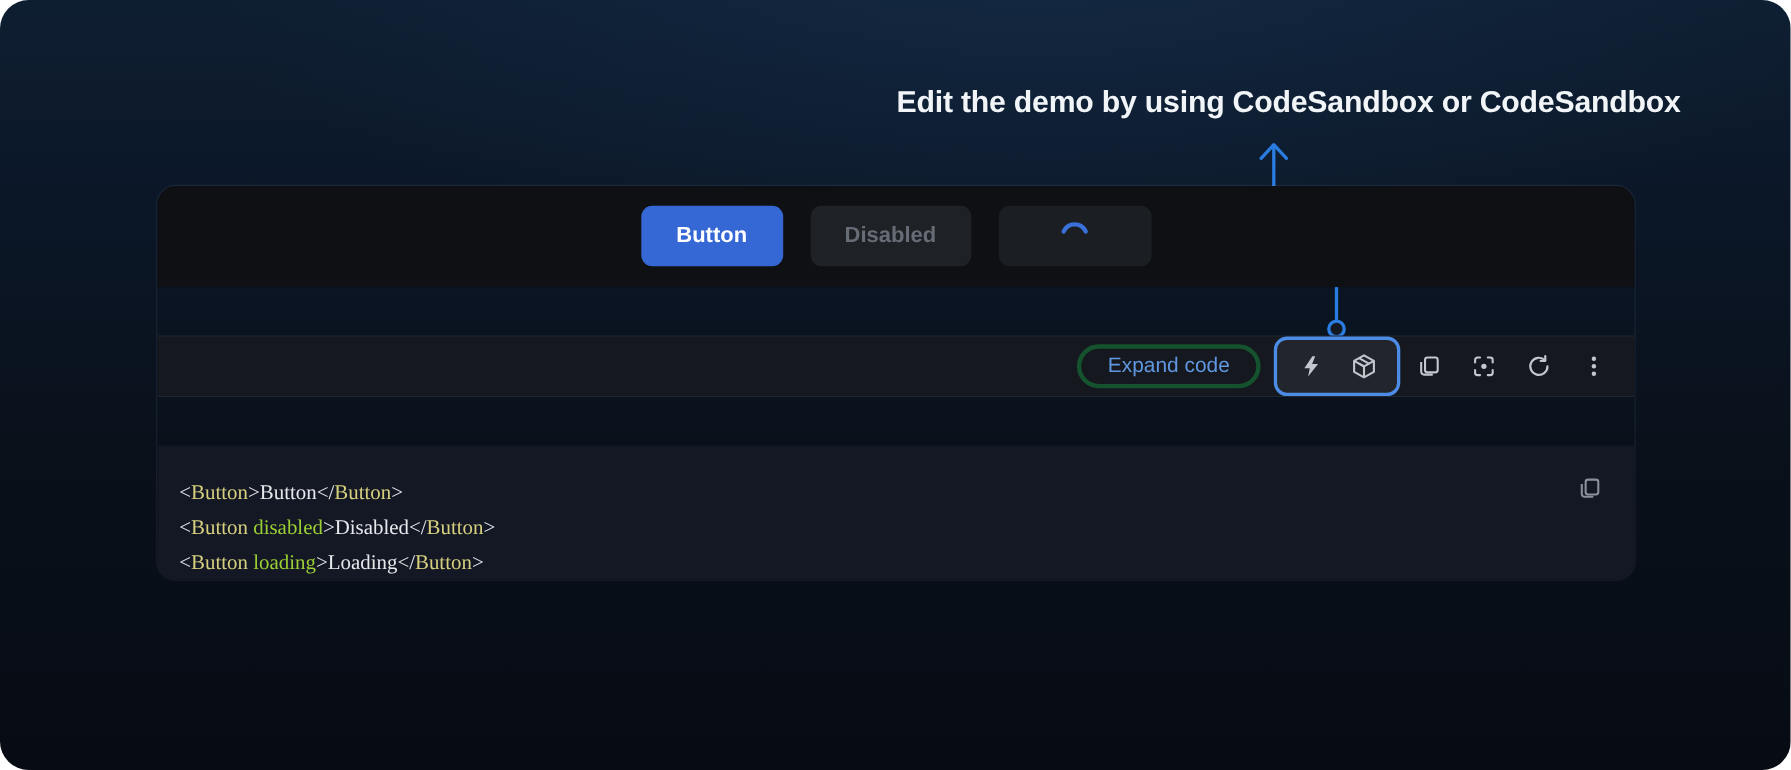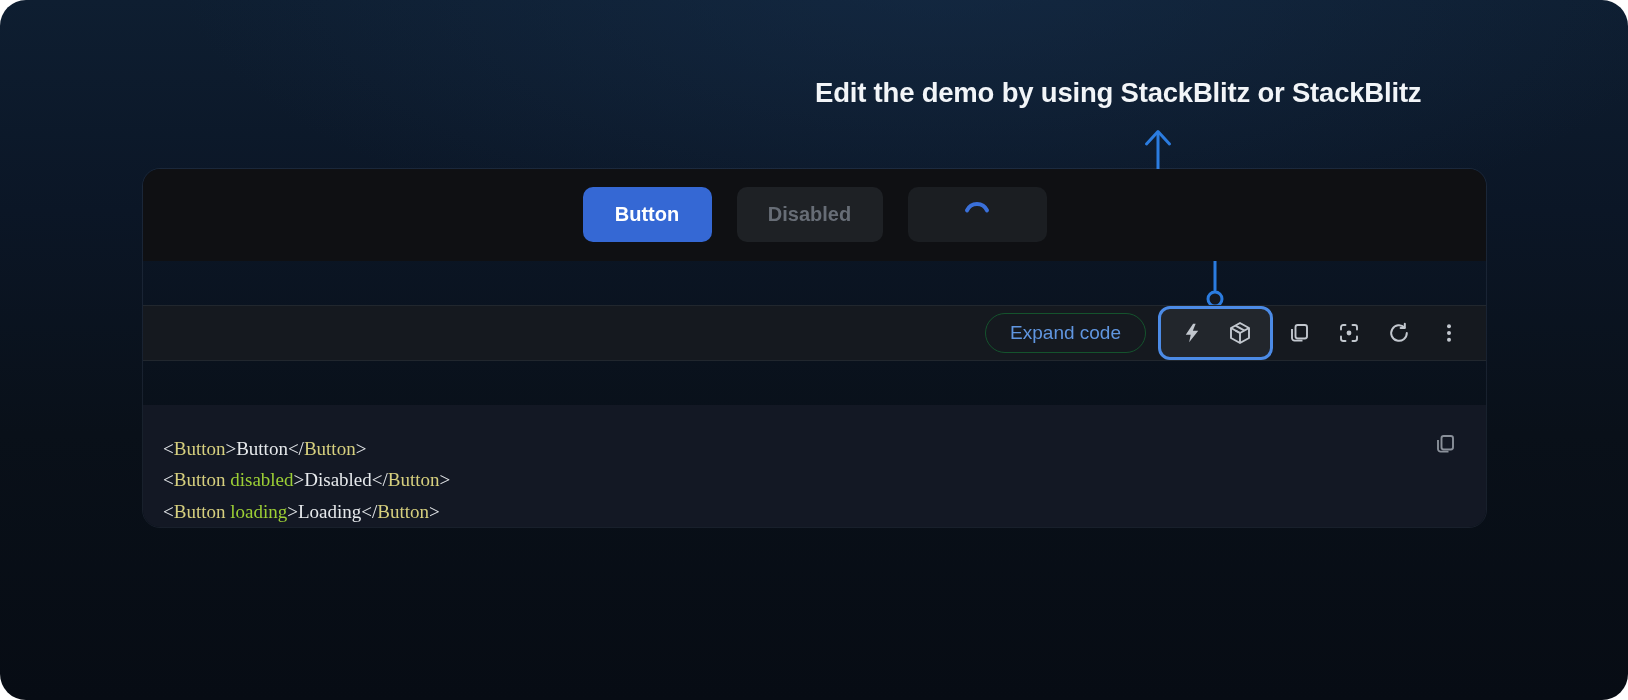--- a/index.html
+++ b/index.html
@@ -58,21 +58,21 @@
   
   .toolbar{
     height:80px;background:#15191f;
     border-top:1px solid rgba(180,200,230,.08);
     border-bottom:1px solid rgba(180,200,230,.08);
     display:flex;align-items:center;justify-content:flex-end;
     padding-right:25px;
   }
   .expand-btn{
     height:40px;padding:0 24px;border-radius:20px;
-    background:transparent;border:1px solid #14532d;
+    background:transparent;border:4px solid #14532d;
     color:var(--expand-blue);font-size:19px;font-weight:500;
     font-family:"Liberation Sans",sans-serif;cursor:pointer;
     white-space:nowrap;
   }
   .sandbox-box{
     margin-left:12px;
     width:115px;height:54px;border-radius:12px;
     border:3px solid var(--box-border-blue);
     background:#22262c;
     display:flex;align-items:center;justify-content:center;gap:24px;
@@ -104,21 +104,21 @@
     width:26px;height:26px;padding:0;color:#8a909a;
     display:inline-flex;align-items:center;justify-content:center;
   }
   svg{display:block;}
 </style>
 </head>
 <body>
 
 <div class="page">
 
-  <div class="annotation-label">Edit the demo by using StackBlitz or StackBlitz</div>
+  <div class="annotation-label">Edit the demo by using CodeSandbox or CodeSandbox</div>
 
   <svg class="arrow-svg" width="1628" height="700" viewBox="0 0 1628 700" fill="none">
     <path d="M1146.5 144 L1158 131.5 L1169.5 144" stroke="var(--arrow-blue)" stroke-width="3" stroke-linecap="round" stroke-linejoin="round" fill="none"></path>
     <path d="M1158 133 L1158 196 C1158 211 1215 205 1215 220 L1215 290" stroke="var(--arrow-blue)" stroke-width="3" stroke-linecap="round" fill="none"></path>
     <circle cx="1215" cy="299" r="7" fill="#141820" stroke="var(--arrow-blue)" stroke-width="3"></circle>
   </svg>
 
   <div class="card">
 
     <div class="demo-preview">

